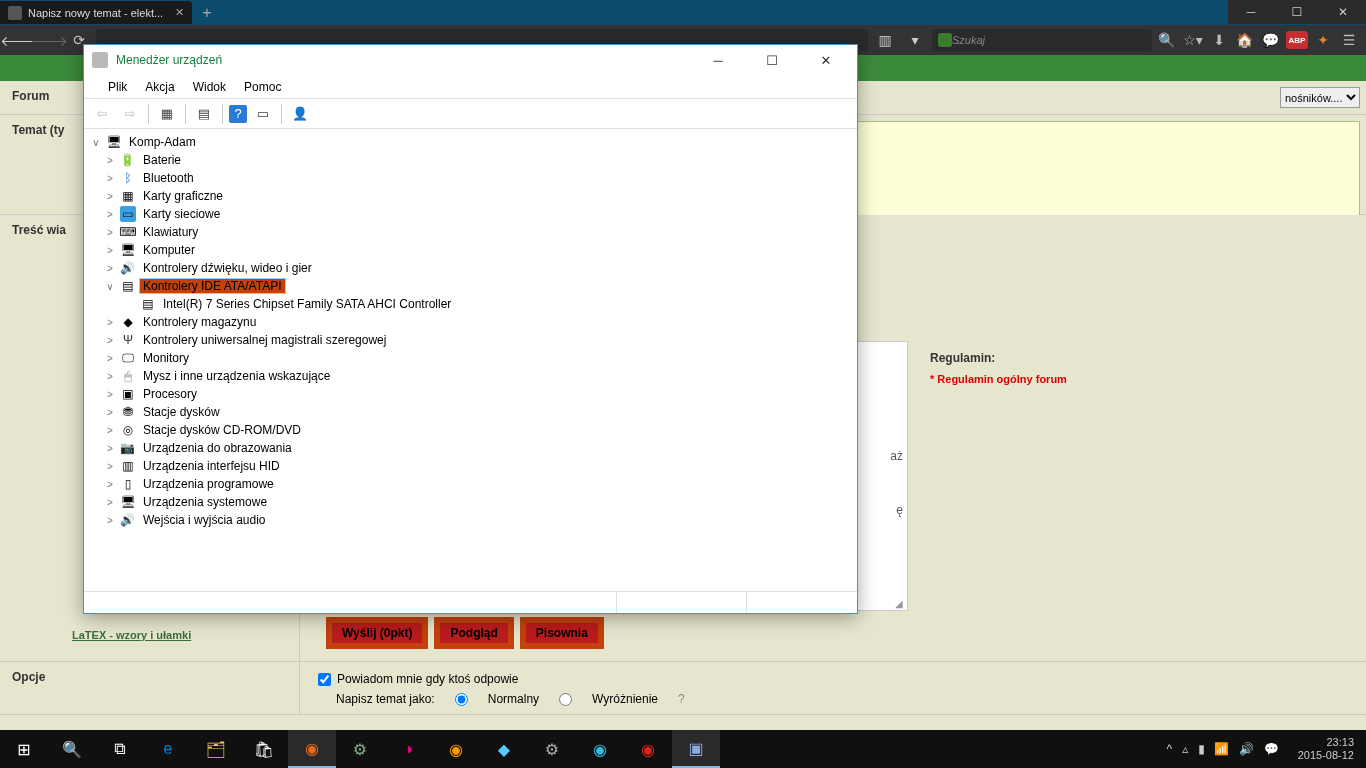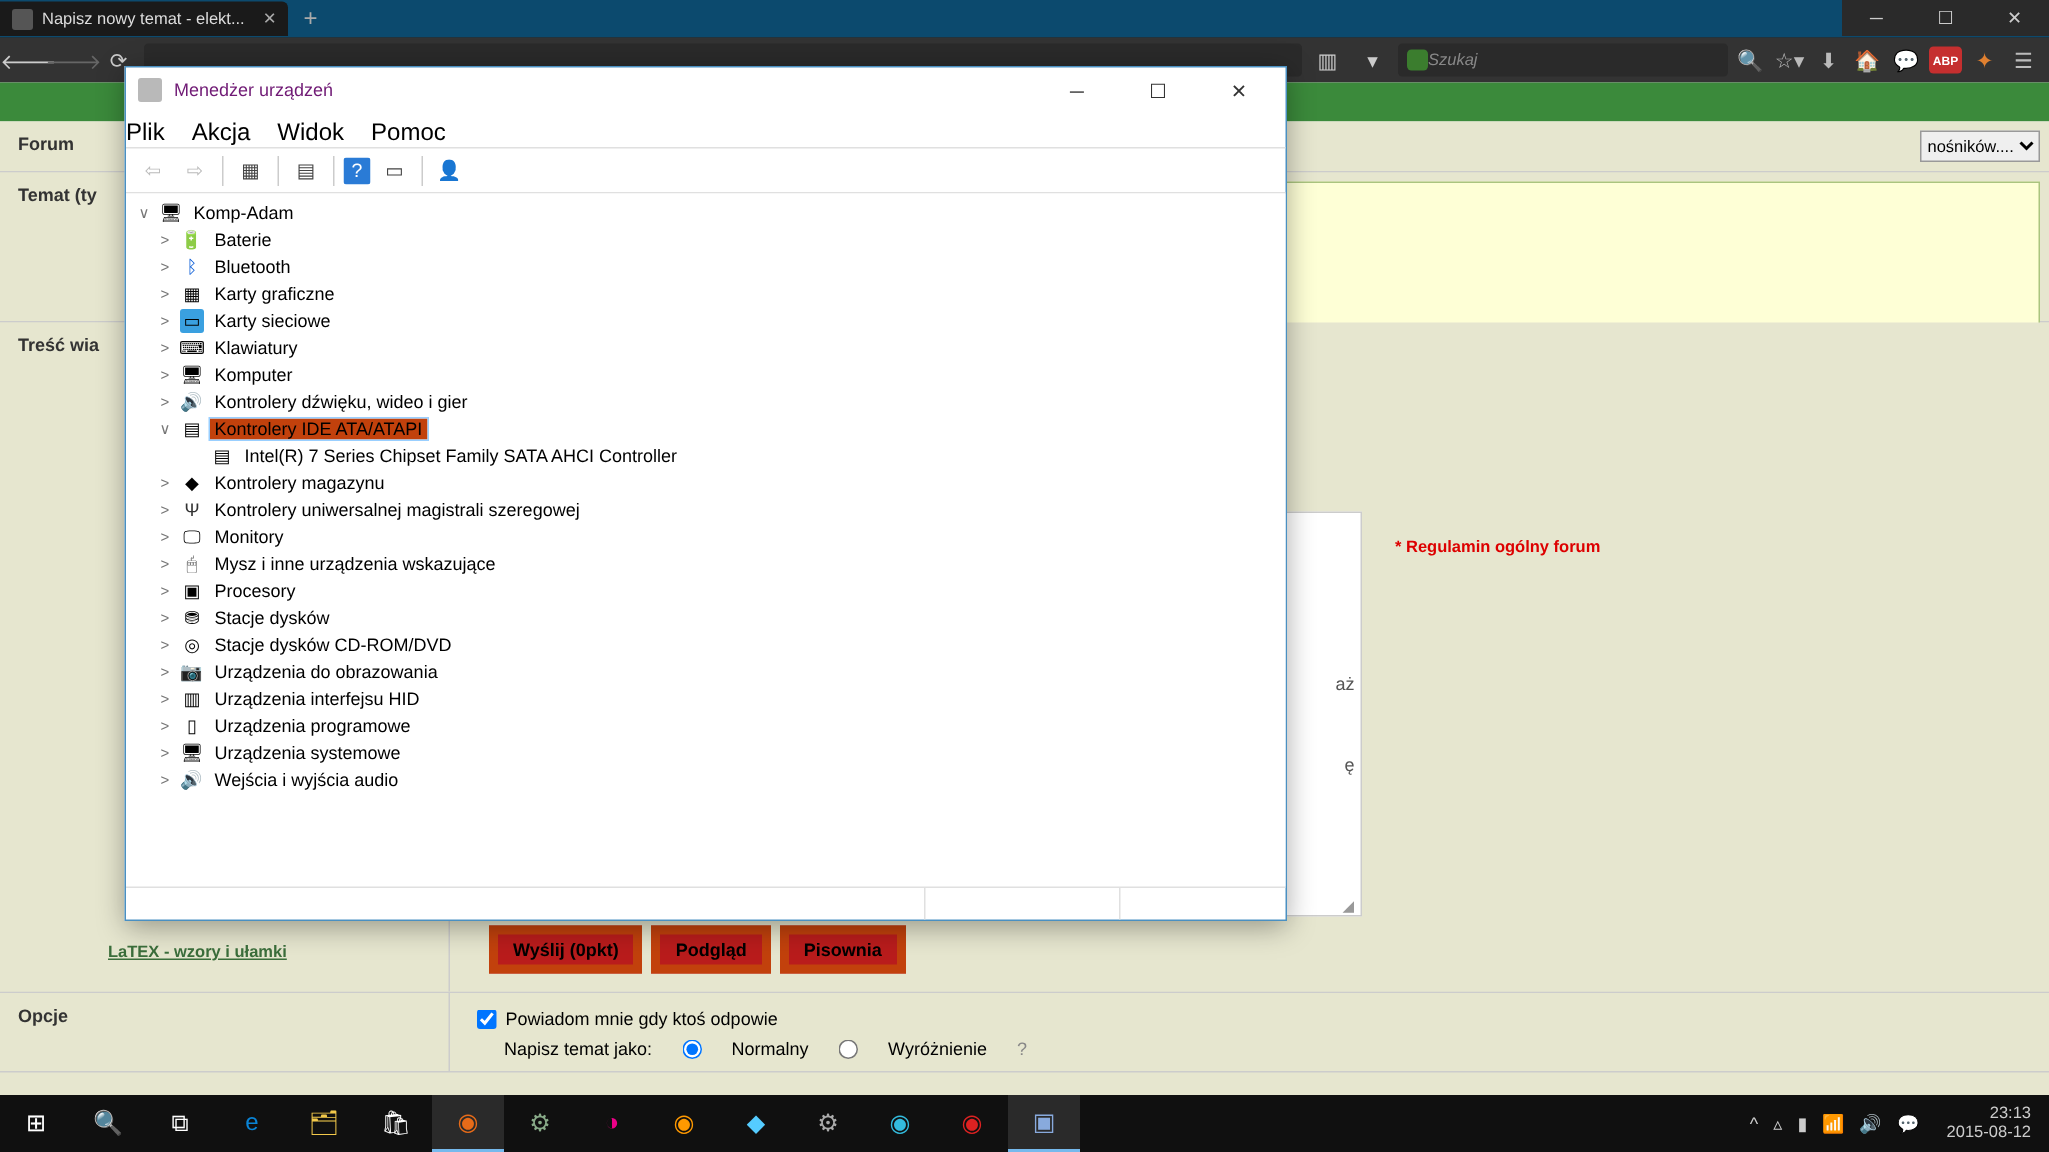--- a/index.html
+++ b/index.html
@@ -39,23 +39,23 @@
 .latex-link { color:#3b6e3b; font-size:11px; font-weight:bold; text-decoration:underline; padding-left:60px;}
 .forum-btns { display:flex; gap:6px; padding:6px 0 6px 20px;}
 .forum-btn { background:#b91c1c; border:6px solid #c2410c; padding:3px 10px; font-size:12px; font-weight:bold; }
 .opt-row { display:flex; align-items:center; gap:6px; font-size:12px; padding:4px 12px;}
 .radio-row { display:flex; align-items:center; gap:20px; font-size:12px; padding:2px 30px;}
 
 
 .devmgr { position:absolute; left:83px; top:44px; width:775px; height:570px; background:#fff; border:1px solid #4a90c2; box-shadow:0 4px 18px rgba(0,0,0,.35); display:flex; flex-direction:column; }
 .devmgr-title { height:30px; display:flex; align-items:center; padding:0 8px; gap:8px; }
 .devmgr-title-icon { width:16px; height:16px; background:#b9b9b9; border-radius:2px; }
-.devmgr-title-text { flex:1; font-size:12px; color:#701a75; }
+.devmgr-title-text { flex:1; font-size:12px; color:#15803d; }
 .winbtn { width:46px; height:28px; display:flex; align-items:center; justify-content:center; color:#333; font-size:13px; }
-.devmgr-menu { height:24px; display:flex; gap:18px; padding:0 0; align-items:flex-end; font-size:16px; border-bottom:1px solid #e0e0e0;}
+.devmgr-menu { height:24px; display:flex; gap:18px; padding:0 24px; align-items:center; font-size:12px; border-bottom:1px solid #e0e0e0;}
 .devmgr-toolbar { height:30px; display:flex; gap:4px; padding:0 6px; align-items:center; border-bottom:1px solid #e0e0e0;}
 .tb-btn { width:24px; height:24px; display:flex; align-items:center; justify-content:center; font-size:13px; color:#444; border:1px solid transparent;}
 .tb-sep { width:1px; height:20px; background:#ccc; margin:0 2px;}
 .devmgr-tree { flex:1; padding:4px 2px; font-size:12px; overflow:auto; background:#fff;}
 .tree-row { display:flex; align-items:center; height:18px; gap:4px; padding-left:4px; white-space:nowrap;}
 .chev { width:12px; text-align:center; color:#777; font-size:10px; cursor:pointer; }
 .tree-icon { width:16px; height:16px; display:inline-flex; align-items:center; justify-content:center; font-size:12px; }
 .tree-label { padding:0 3px; }
 .tree-label.sel { background:#c2410c; outline:1px solid #99cfff; }
 .devmgr-status { height:22px; border-top:1px solid #e0e0e0; display:flex; }
@@ -144,20 +144,21 @@
                 <div style="position:absolute;right:4px;top:60%;font-size:12px;color:#555;">ę</div>
                 <span class="editor-resizer">◢</span>
               </div>
               <div class="forum-btns">
                 <button class="forum-btn">Wyślij (0pkt)</button>
                 <button class="forum-btn">Podgląd</button>
                 <button class="forum-btn">Pisownia</button>
               </div>
             </div>
             <div class="forum-right-panel" style="padding-top:130px;">
+              <div class="reg-title">Regulamin:</div>
               <div class="reg-link">* Regulamin ogólny forum</div>
             </div>
         </div>
       </div>
       <div class="forum-row">
         <div class="forum-label">Opcje</div>
         <div class="forum-cell">
           <div class="opt-row">
             <input type="checkbox" checked="" style="">
             <span>Powiadom mnie gdy ktoś odpowie</span>

